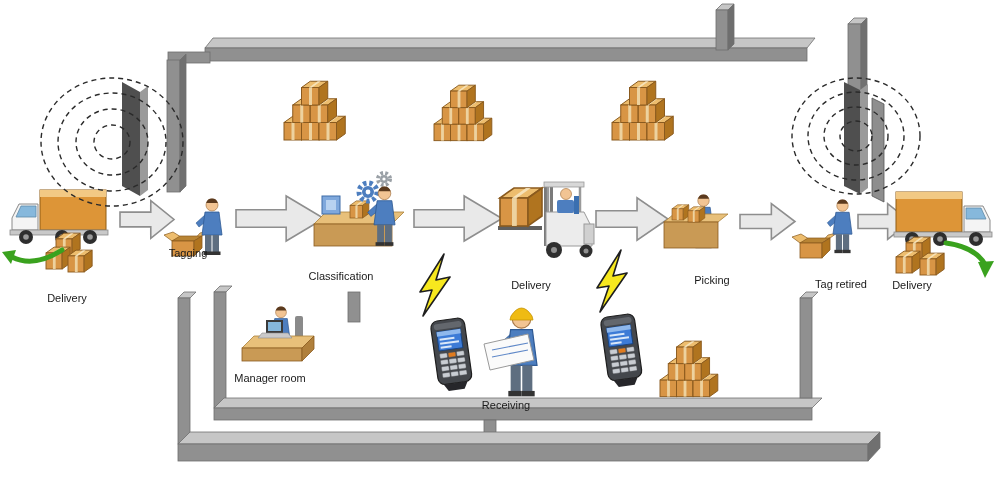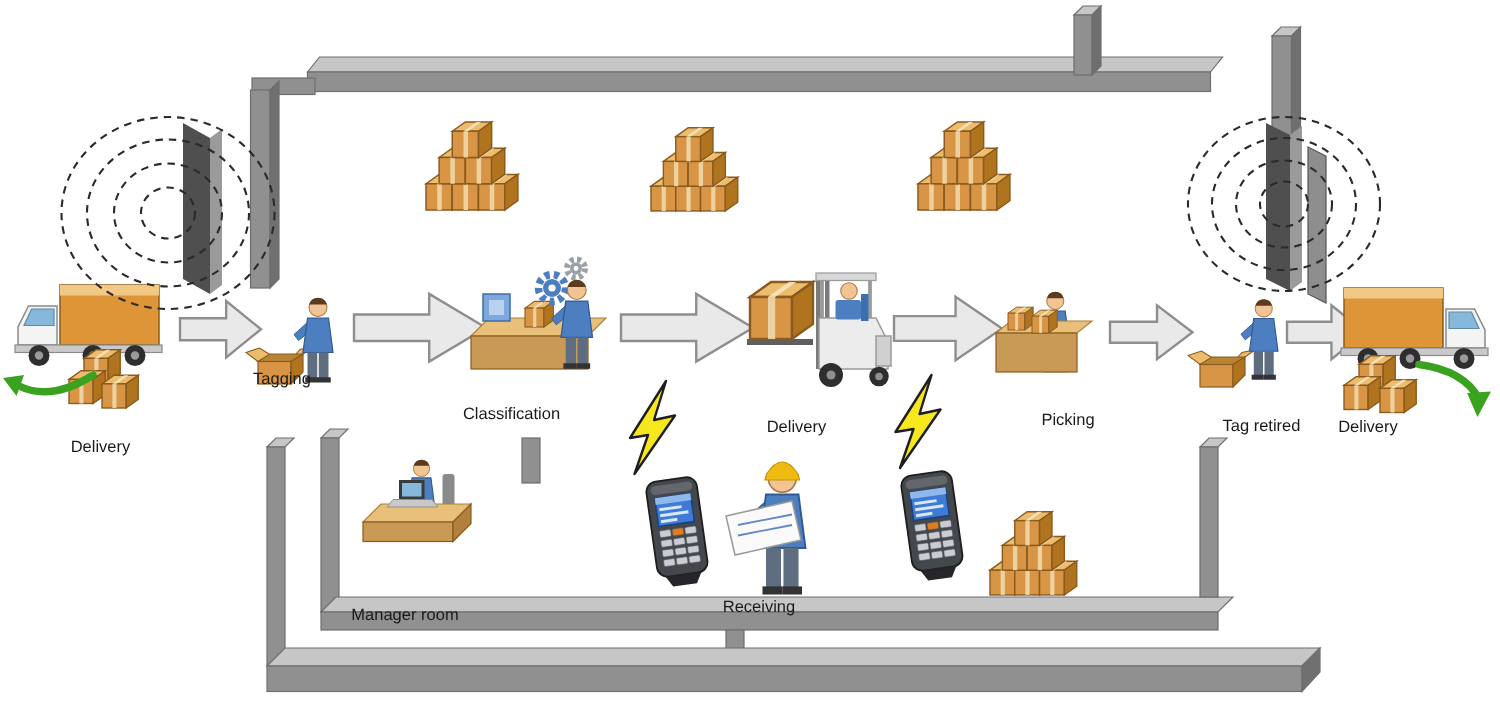--- a/index.html
+++ b/index.html
@@ -323,15 +323,15 @@
   </g>
 </svg>
 
   <div class="lbl" style="left:67px;top:292px">Delivery</div>
   <div class="lbl" style="left:188px;top:247px">Tagging</div>
   <div class="lbl" style="left:341px;top:270px">Classification</div>
   <div class="lbl" style="left:531px;top:279px">Delivery</div>
   <div class="lbl" style="left:712px;top:274px">Picking</div>
   <div class="lbl" style="left:841px;top:278px">Tag retired</div>
   <div class="lbl" style="left:912px;top:279px">Delivery</div>
-  <div class="lbl" style="left:270px;top:404px">Manager room</div>
+  <div class="lbl" style="left:270px;top:372px">Manager room</div>
   <div class="lbl" style="left:506px;top:399px">Receiving</div>
 </div>
 
 </body></html>

